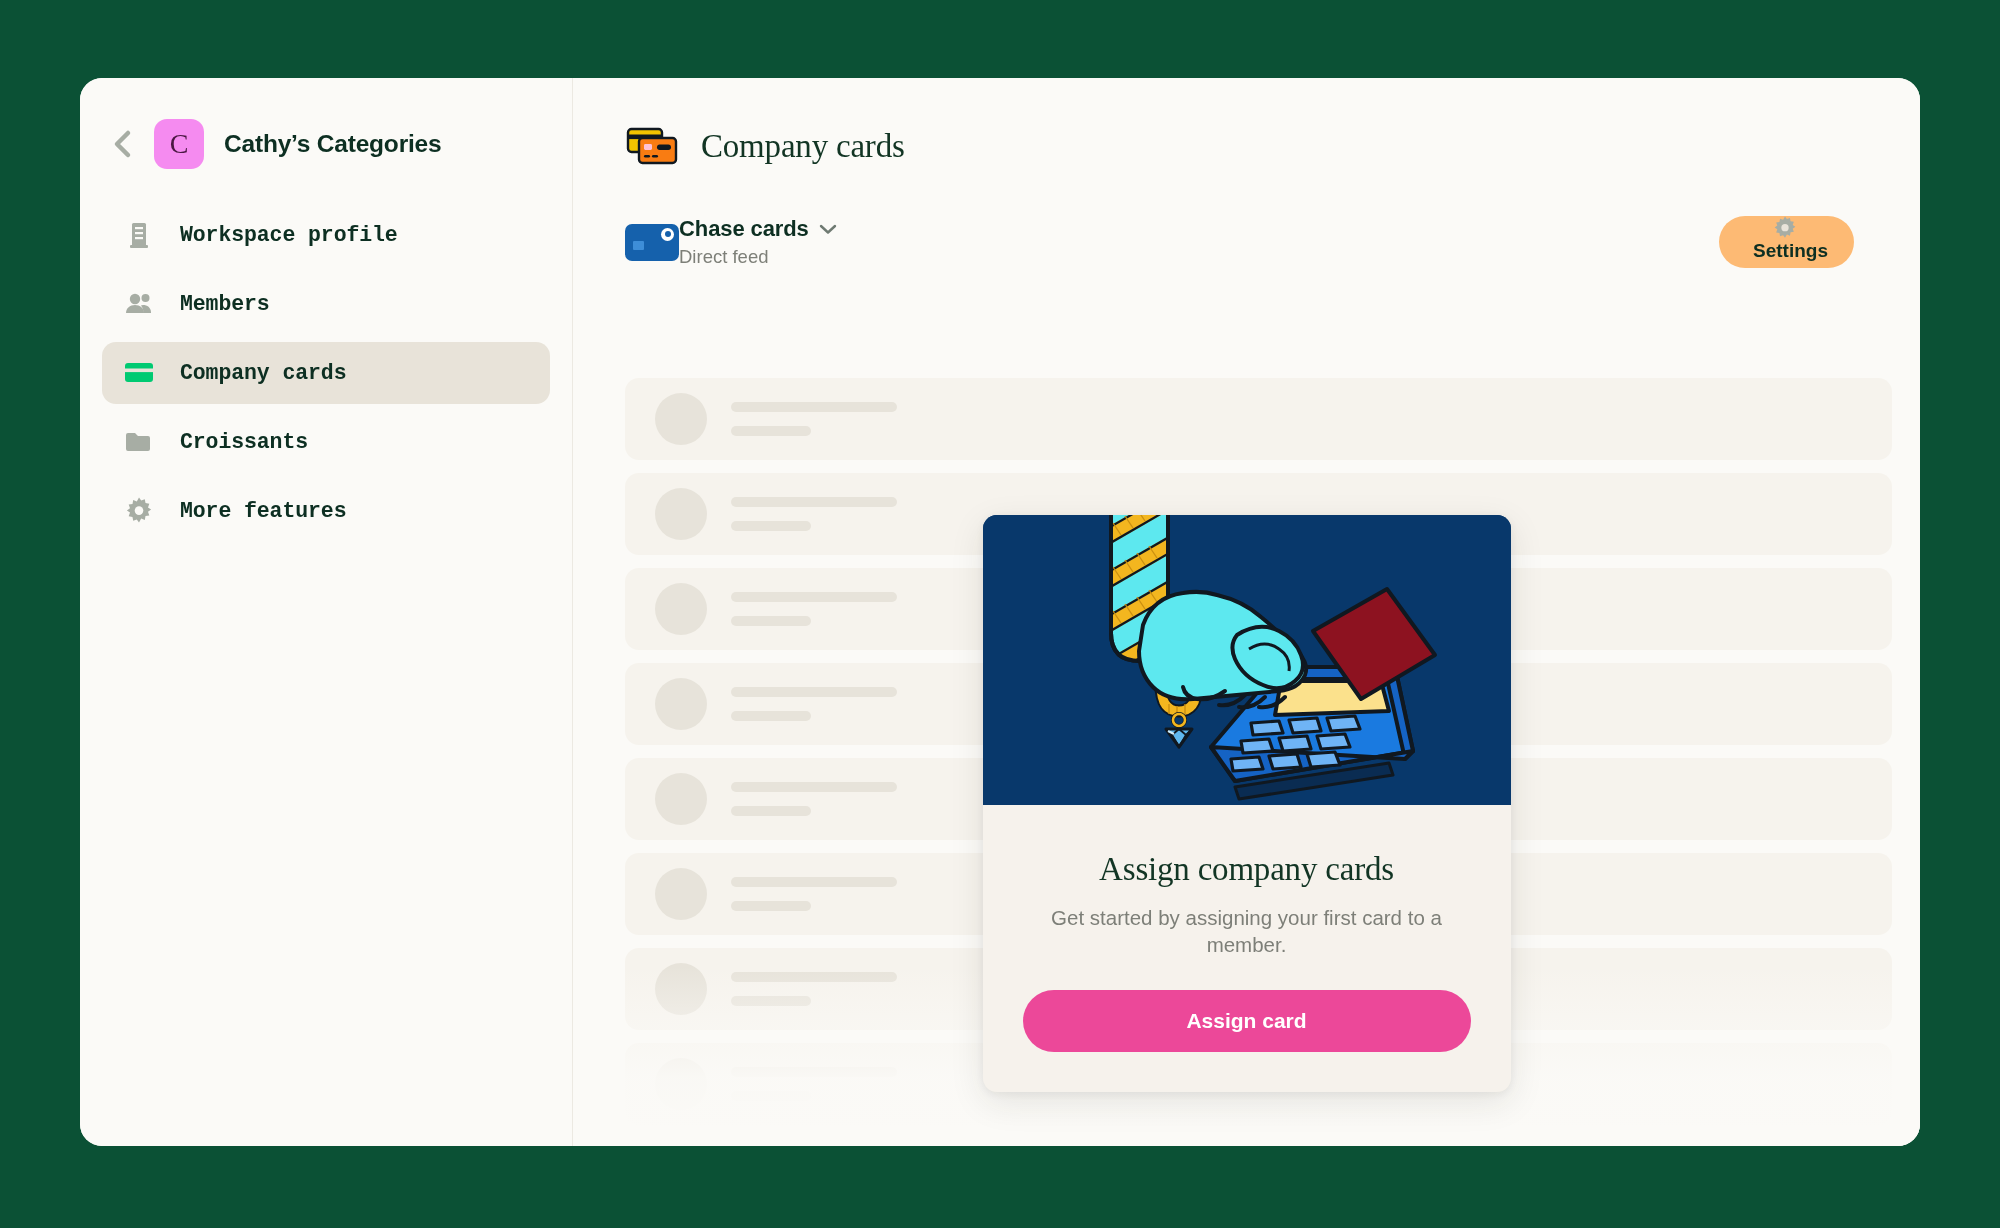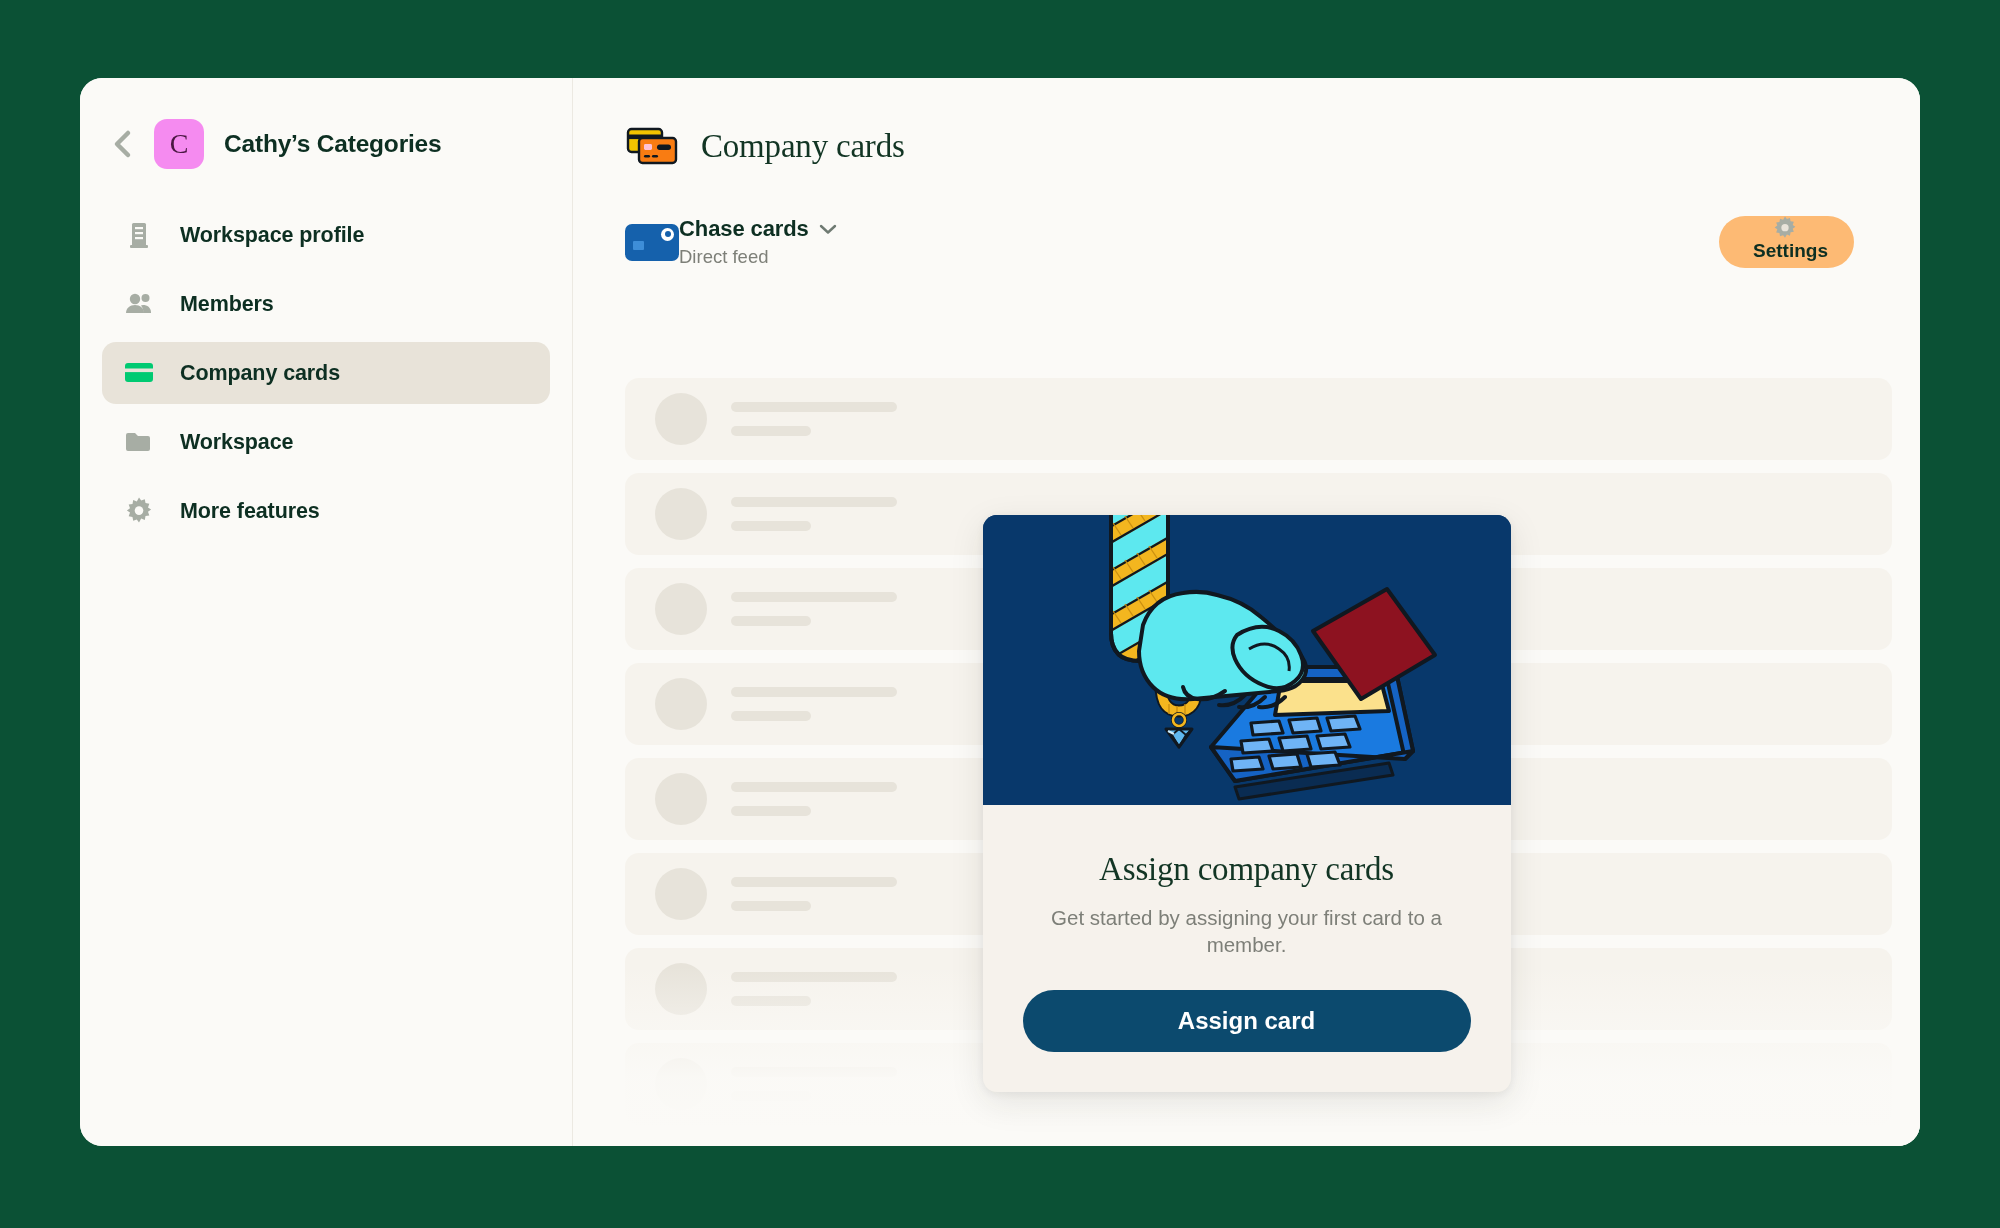--- a/index.html
+++ b/index.html
@@ -114,20 +114,21 @@
     justify-content: center;
   }
   .nav-icon svg { display: block; }
 
   .nav-label {
     margin-left: 26px;
     font-size: 21.5px;
     font-weight: bold;
     color: #0d2f22;
     letter-spacing: -0.1px;
+    font-family: Liberation Mono, monospace;
   }
 
   
   .main {
     flex: 1;
     position: relative;
     background: #fbfaf7;
     overflow: hidden;
   }
 
@@ -345,26 +346,26 @@
     line-height: 27px;
     color: #7d7f78;
     padding: 0 6px;
     text-align: center;
   }
 
   .assign-btn {
     margin-top: 32px;
     width: 100%;
     height: 62px;
-    background: #0c4a6e;
+    background: #ec4899;
     border: none;
     border-radius: 31px;
     color: #ffffff;
     font-family: "Liberation Sans", sans-serif;
-    font-size: 24px;
+    font-size: 21px;
     font-weight: bold;
     cursor: pointer;
   }
 </style>
 </head>
 <body>
 
 <div class="screen">
   <div class="app-window">
 
@@ -420,21 +421,21 @@
           </span>
           <span class="nav-label">Company cards</span>
         </div>
 
         <div class="nav-item">
           <span class="nav-icon">
             <svg width="30" height="24" viewBox="0 0 30 24">
               <path d="M2 5a2 2 0 0 1 2-2h7l3 3h10a2 2 0 0 1 2 2v11a2 2 0 0 1-2 2H4a2 2 0 0 1-2-2z" fill="#a7ada4"></path>
             </svg>
           </span>
-          <span class="nav-label">Workspace</span>
+          <span class="nav-label">Croissants</span>
         </div>
 
         <div class="nav-item">
           <span class="nav-icon">
             <svg width="28" height="28" viewBox="0 0 28 28">
               <path d="M14 0.5l2.2 3.1 3.6-1.3.7 3.8 3.8.7-1.3 3.6 3.1 2.2-3.1 2.2 1.3 3.6-3.8.7-.7 3.8-3.6-1.3L14 25.5l-2.2-3.1-3.6 1.3-.7-3.8-3.8-.7 1.3-3.6L1.9 13.4l3.1-2.2-1.3-3.6 3.8-.7.7-3.8 3.6 1.3z" fill="#a7ada4"></path>
               <circle cx="14" cy="13.6" r="4.3" fill="#fbfaf7"></circle>
             </svg>
           </span>
           <span class="nav-label">More features</span>

